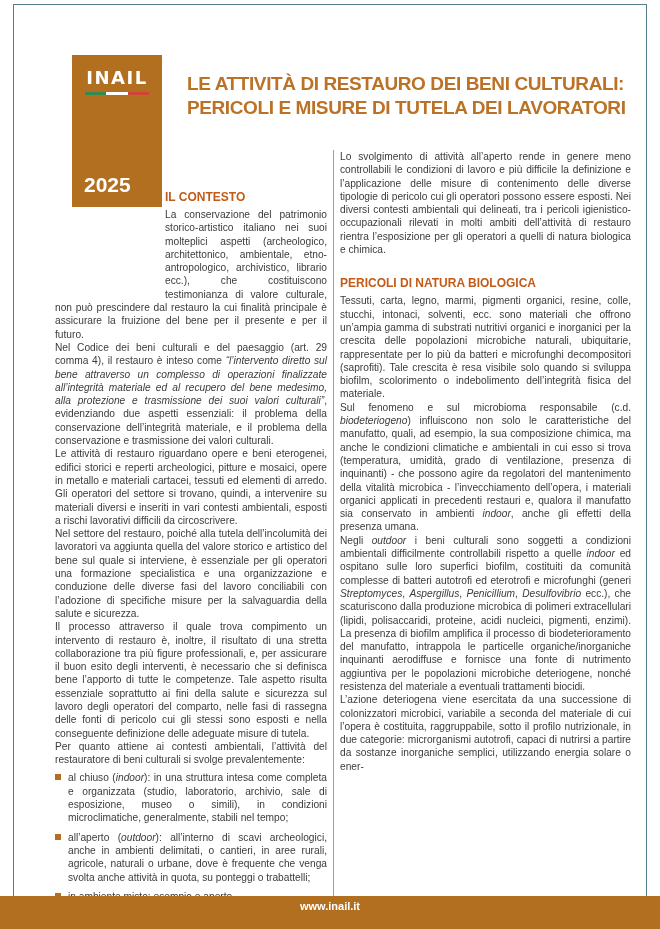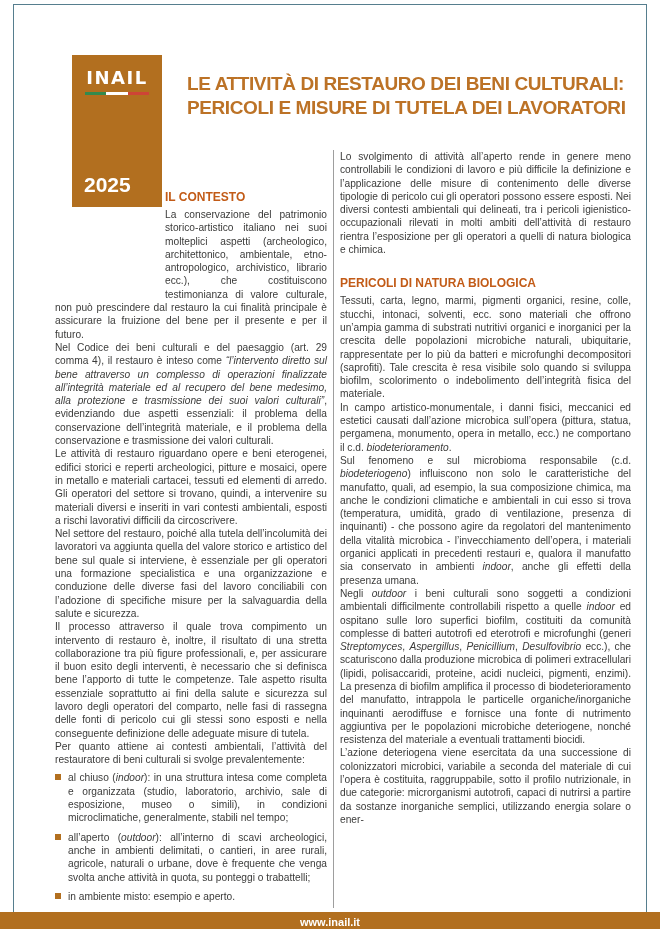--- a/index.html
+++ b/index.html
@@ -31,21 +31,21 @@
   .col-right{left:340px;top:150px;width:291px;}
   .col p{margin:0;text-align:justify;}
   .section{font-size:12px;line-height:15px;font-weight:bold;color:var(--section,#C25B17);margin:0 0 3px 0;}
   .col-right .section{margin:20px 0 3px 0;}
   .wrap-spacer{float:left;width:110px;height:107px;}
   .bullets{list-style:none;margin:5px 0 0 0;padding:0;}
   .bullets li{position:relative;padding-left:13px;margin-bottom:6px;text-align:justify;}
   .sq{position:absolute;left:0;top:3px;width:6px;height:6px;background:var(--ochre,#B26F1F);}
   .divider{position:absolute;left:333px;top:150px;width:1px;height:758px;background:var(--divider,#9e9e9e);}
   
-  .footer-bar{position:absolute;left:0;bottom:0;width:660px;height:17px;background:var(--ochre,#B26F1F);
+  .footer-bar{position:absolute;left:0;bottom:0;width:660px;height:33px;background:var(--ochre,#B26F1F);
               text-align:center;}
   .footer-text{color:#ffffff;font-size:11px;font-weight:bold;line-height:21px;}
   i{font-style:italic;}
 </style>
 </head>
 <body style="--ochre: #B26F1F; --title: #BC7226; --section: #C25B17; --body: #3B3B3A; --border: #567E8E; --divider: #9E9E9E; --flag_green: #338A4E; --flag_red: #CE4436;">
 
 <div class="page-border"></div>
 
 <div class="brand-box">
@@ -87,21 +87,20 @@
       <span class="sq"></span>
       <span class="li-text"><span>in ambiente misto: esempio e aperto.</span></span>
     </li>
   </ul>
 </div>
 
 <div class="col col-right">
   <p><span>Lo svolgimento di attività all’aperto rende in genere meno controllabili le condizioni di lavoro e più difficile la definizione e l’applicazione delle misure di contenimento delle diverse tipologie di pericolo cui gli operatori possono essere esposti. Nei diversi contesti ambientali qui delineati, tra i pericoli igienistico-occupazionali rilevati in molti ambiti dell’attività di restauro rientra l’esposizione per gli operatori a quelli di natura biologica e chimica.</span></p>
   <h2 class="section">PERICOLI DI NATURA BIOLOGICA</h2>
   <p><span>Tessuti, carta, legno, marmi, pigmenti organici, resine, colle, stucchi, intonaci, solventi, ecc. sono materiali che offrono un’ampia gamma di substrati nutritivi organici e inorganici per la crescita delle popolazioni microbiche naturali, ubiquitarie, rappresentate per lo più da batteri e microfunghi decompositori (saprofiti). Tale crescita è resa visibile solo quando si sviluppa biofilm, scolorimento o indebolimento dell’integrità fisica del materiale.</span></p>
-  <p><span>In campo artistico-monumentale, i danni fisici, meccanici ed estetici causati dall’azione microbica sull’opera (pittura, statua, pergamena, monumento, opera in metallo, ecc.) ne comportano il c.d. </span><i>biodeterioramento</i><span>.</span></p>
   <p><span>Sul fenomeno e sul microbioma responsabile (c.d. </span><i>biodeteriogeno</i><span>) influiscono non solo le caratteristiche del manufatto, quali, ad esempio, la sua composizione chimica, ma anche le condizioni climatiche e ambientali in cui esso si trova (temperatura, umidità, grado di ventilazione, presenza di inquinanti) - che possono agire da regolatori del mantenimento della vitalità microbica - l’invecchiamento dell’opera, i materiali organici applicati in precedenti restauri e, qualora il manufatto sia conservato in ambienti </span><i>indoor</i><span>, anche gli effetti della presenza umana.</span></p>
   <p><span>Negli </span><i>outdoor</i><span> i beni culturali sono soggetti a condizioni ambientali difficilmente controllabili rispetto a quelle </span><i>indoor</i><span> ed ospitano sulle loro superfici biofilm, costituiti da comunità complesse di batteri autotrofi ed eterotrofi e microfunghi (generi </span><i>Streptomyces</i><span>, </span><i>Aspergillus</i><span>, </span><i>Penicillium</i><span>, </span><i>Desulfovibrio</i><span> ecc.), che scaturiscono dalla produzione microbica di polimeri extracellulari (lipidi, polisaccaridi, proteine, acidi nucleici, pigmenti, enzimi). La presenza di biofilm amplifica il processo di biodeterioramento del manufatto, intrappola le particelle organiche/inorganiche inquinanti aerodiffuse e fornisce una fonte di nutrimento aggiuntiva per le popolazioni microbiche deteriogene, nonché resistenza del materiale a eventuali trattamenti biocidi.</span></p>
   <p><span>L’azione deteriogena viene esercitata da una successione di colonizzatori microbici, variabile a seconda del materiale di cui l’opera è costituita, raggruppabile, sotto il profilo nutrizionale, in due categorie: microrganismi autotrofi, capaci di nutrirsi a partire da sostanze inorganiche semplici, utilizzando energia solare o ener-</span></p>
 </div>
 
 <div class="footer-bar">
   <span class="footer-text">www.inail.it</span>
 </div>
 
 </body></html>

